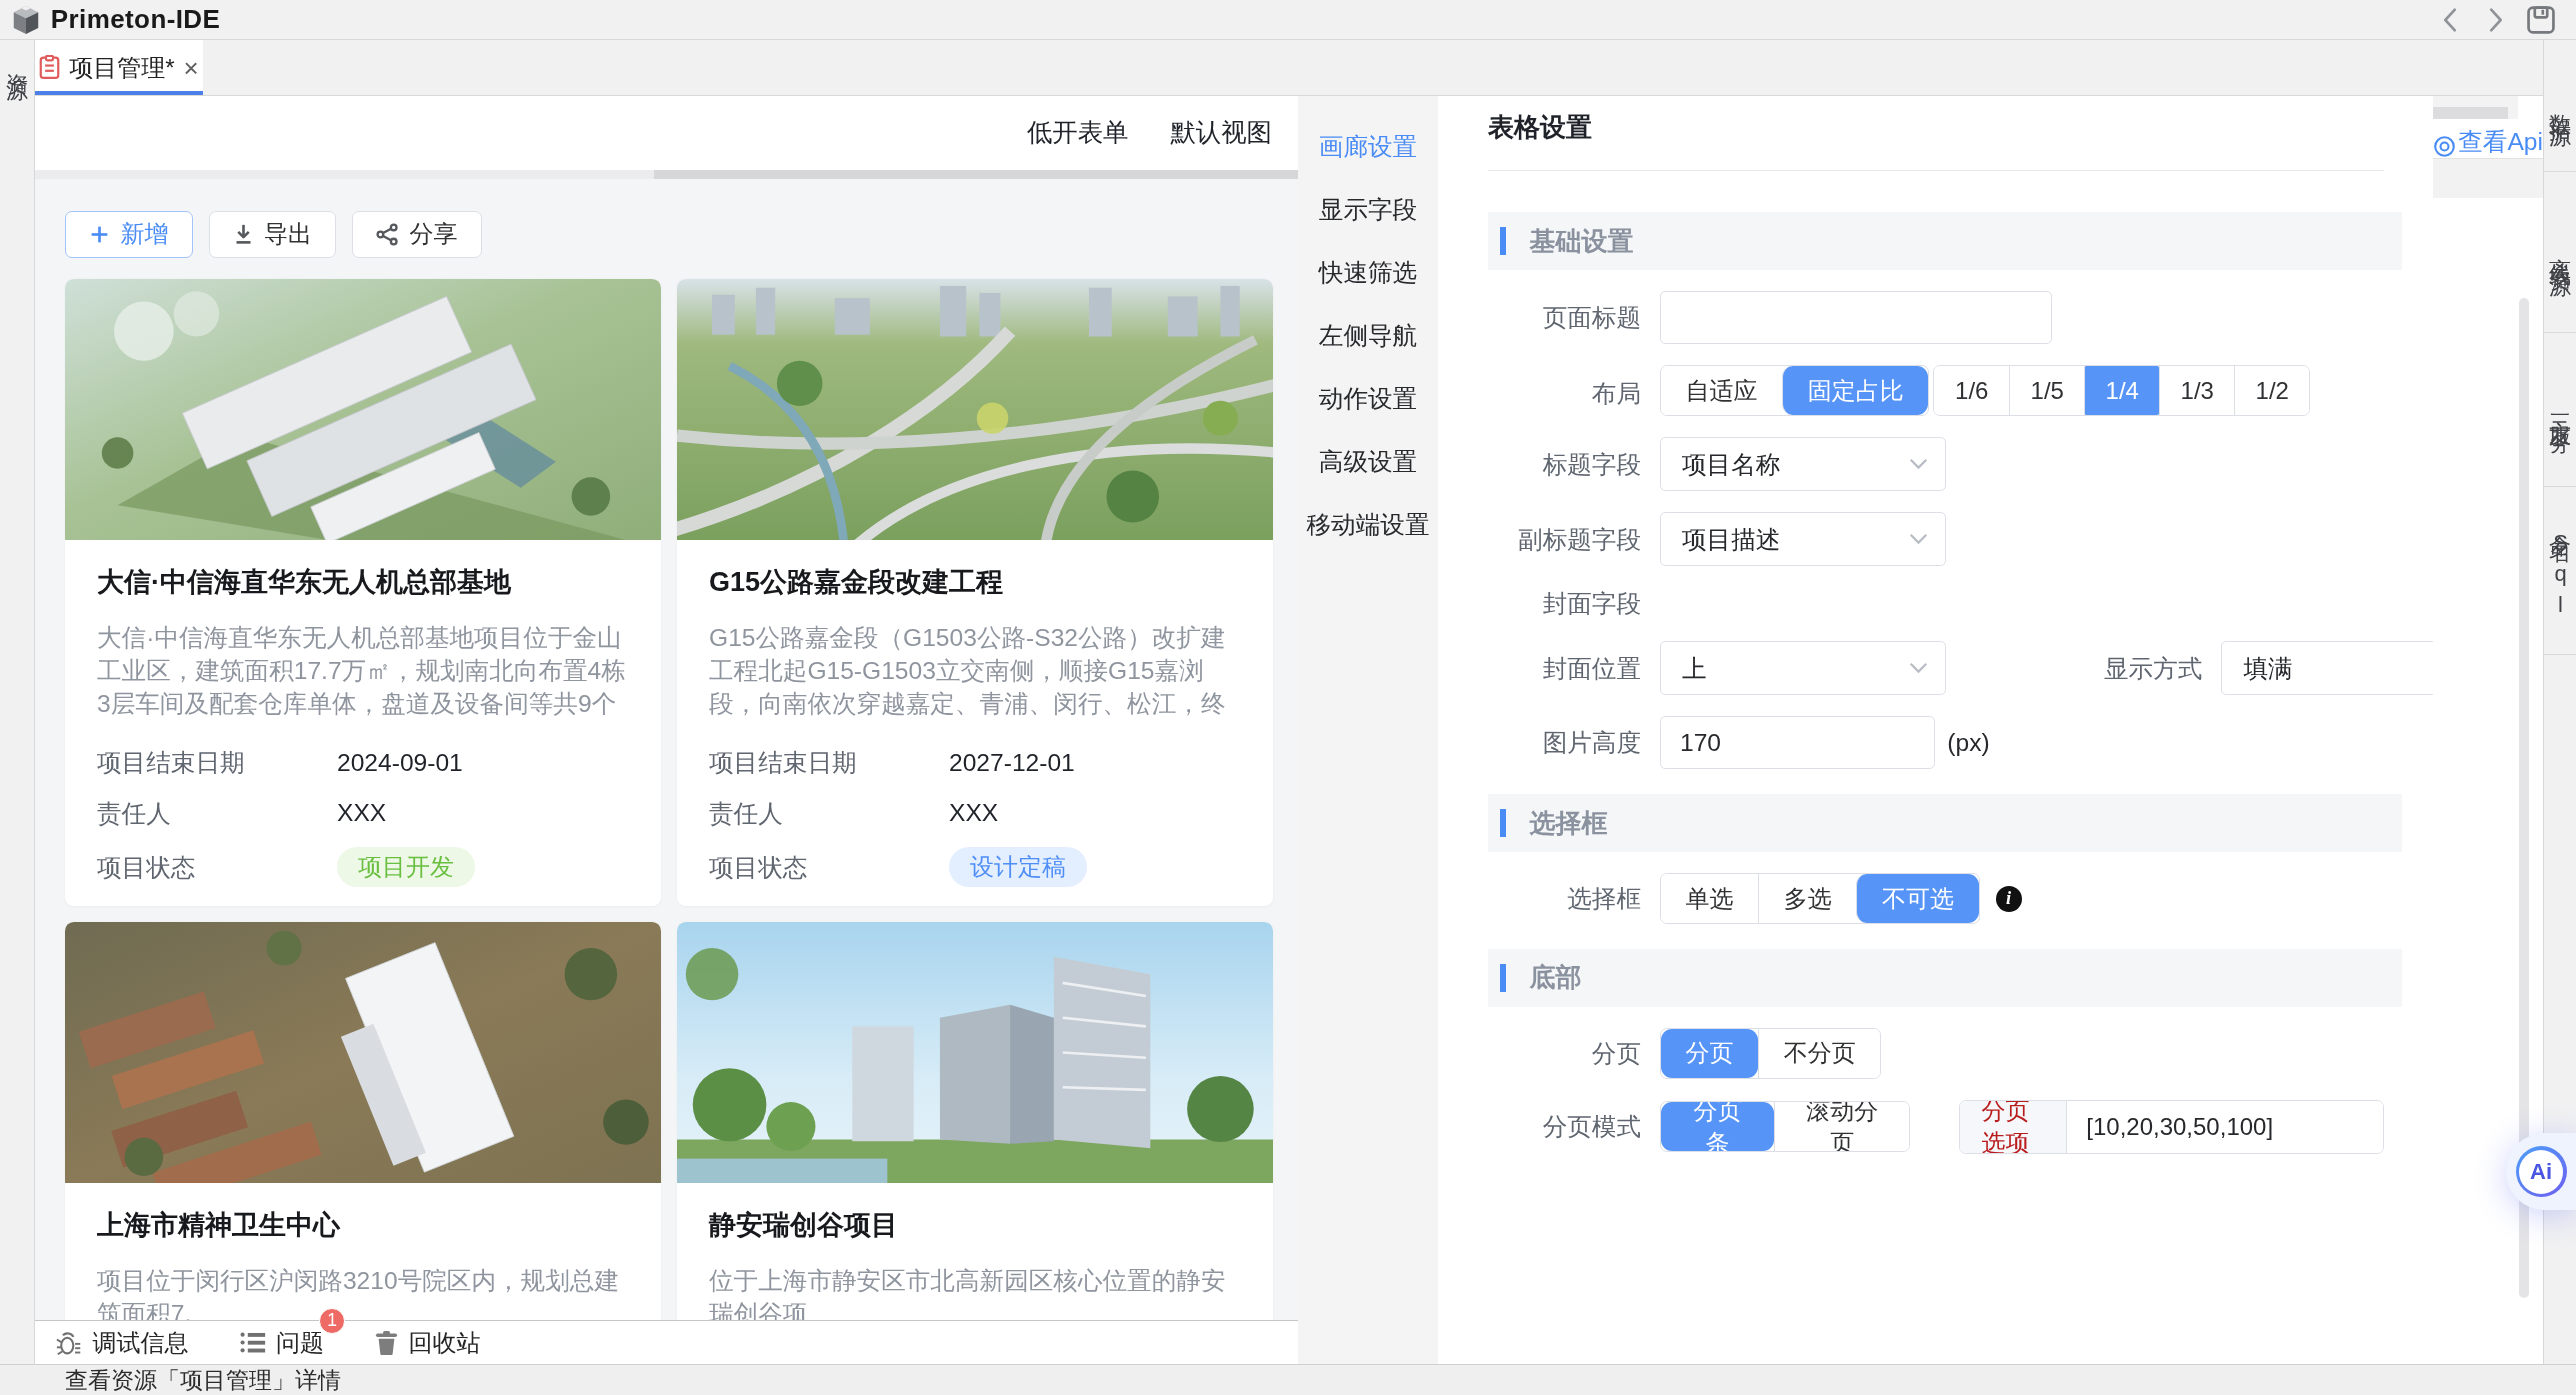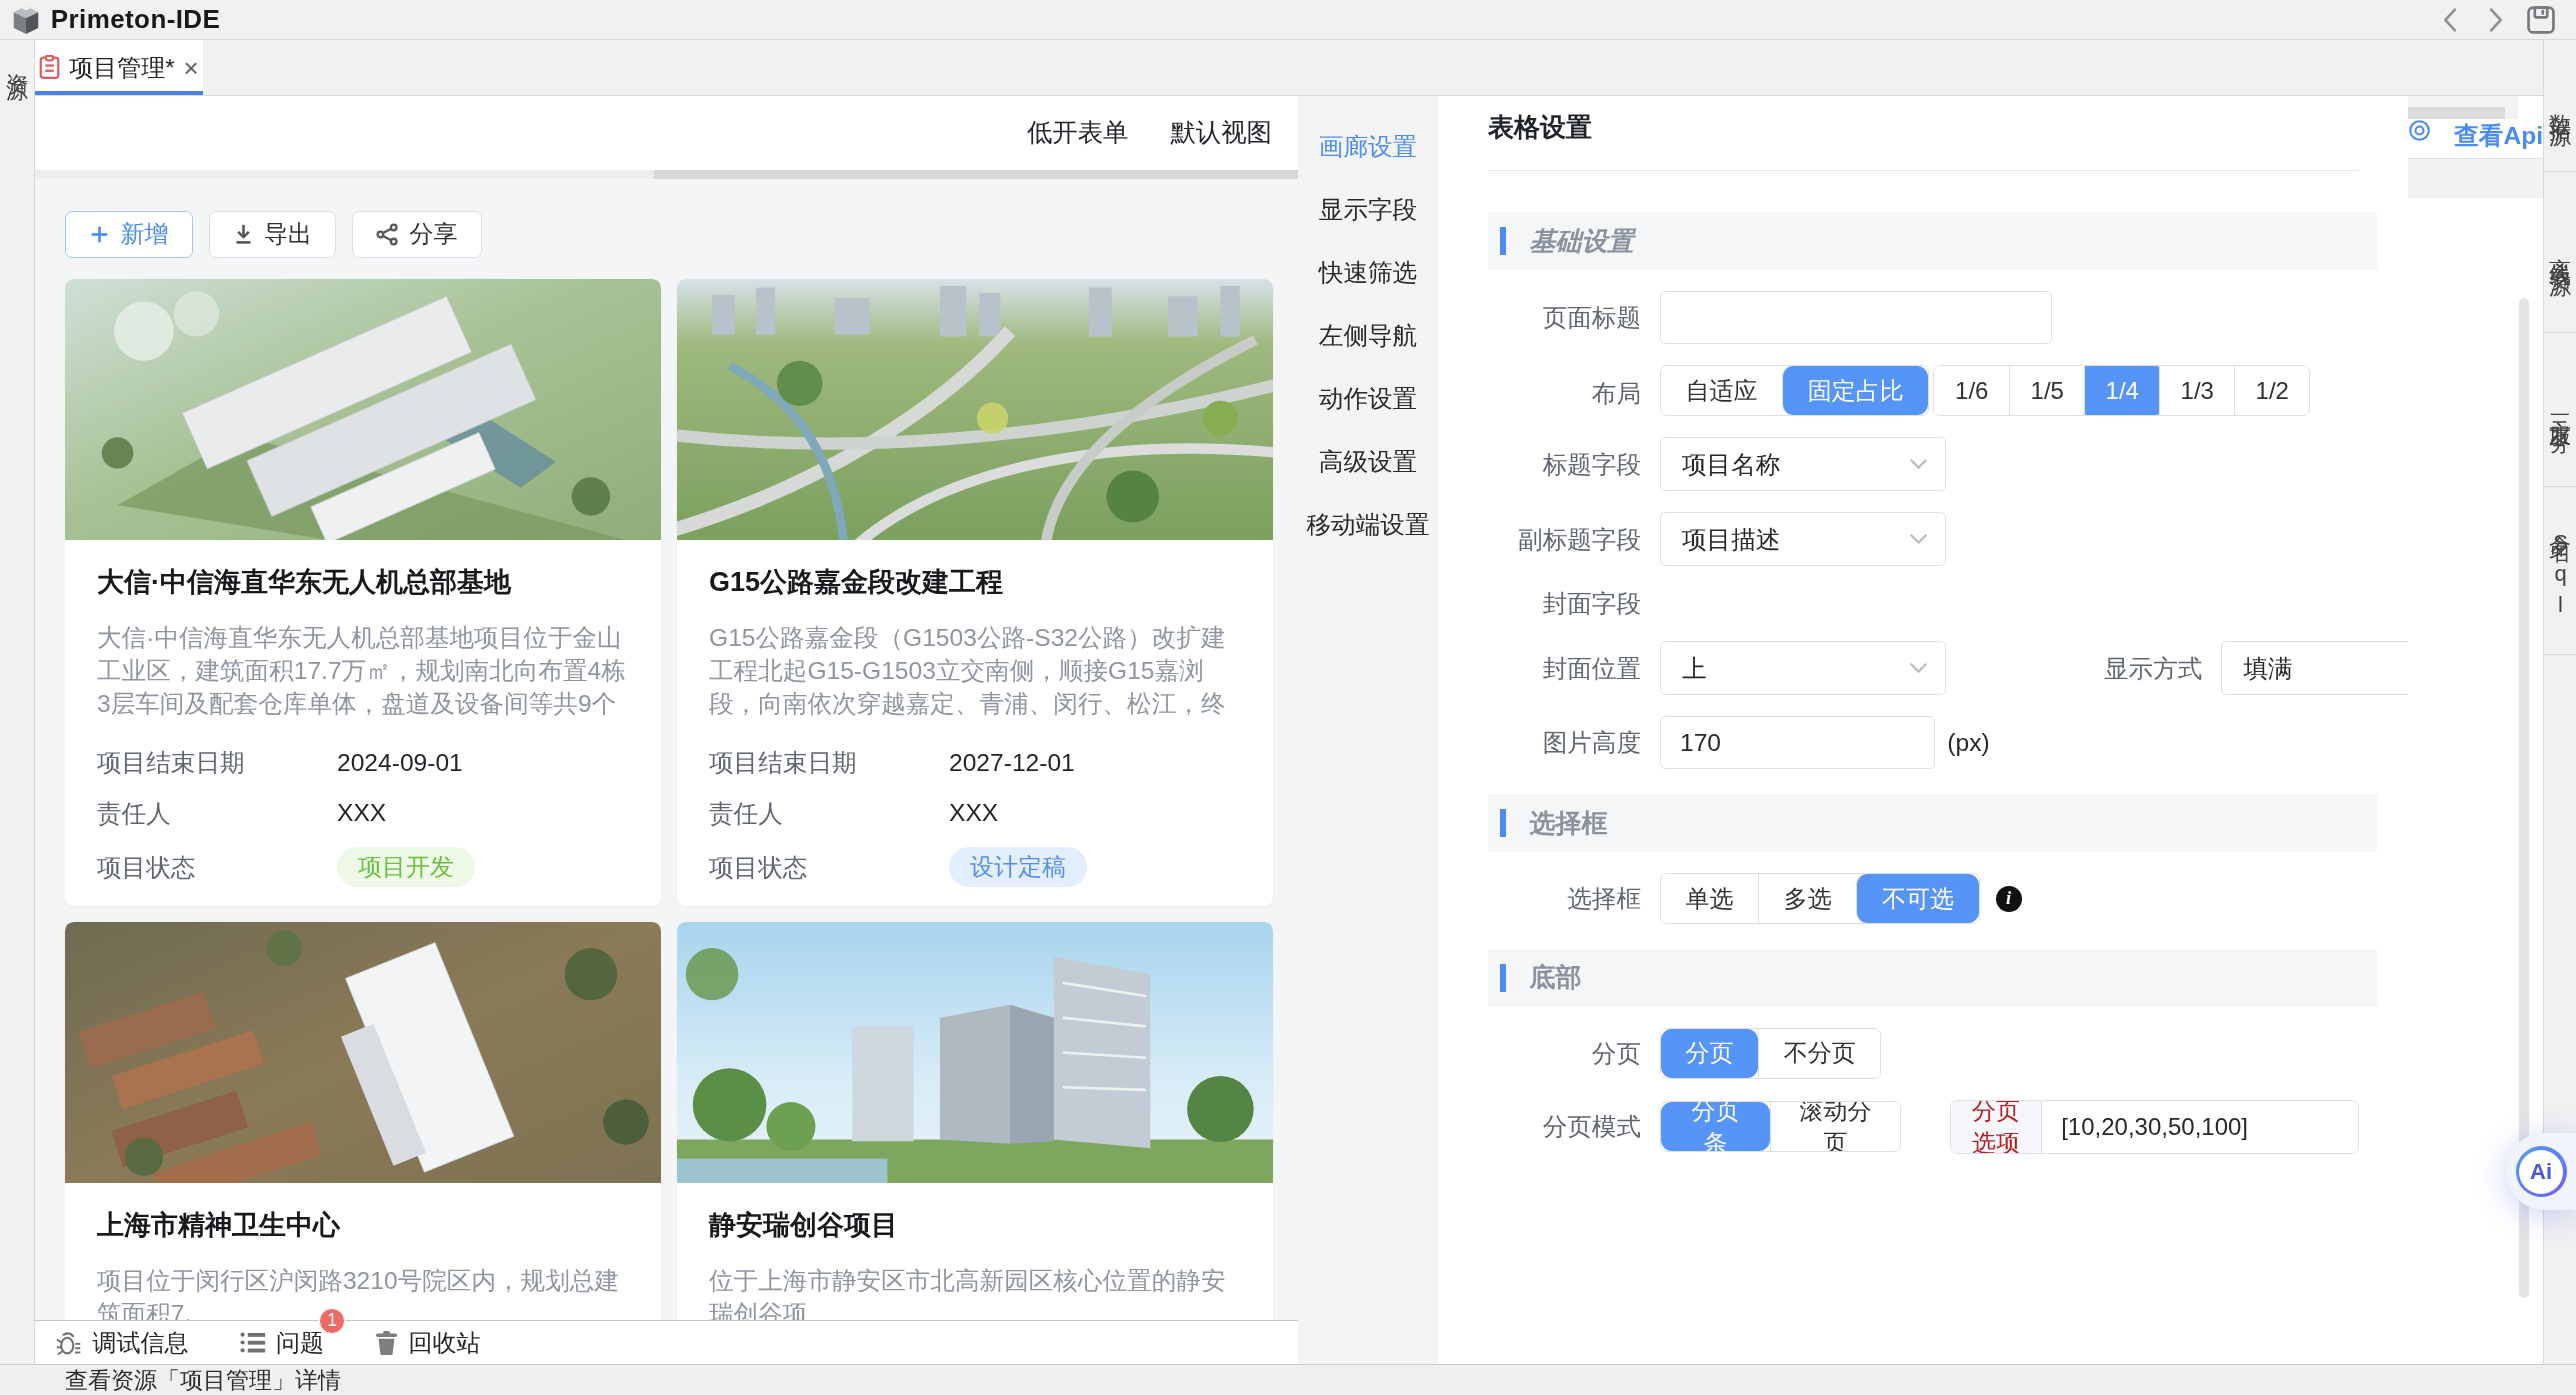--- a/index.html
+++ b/index.html
@@ -67,21 +67,21 @@
   .panel-nav { width:140px; background:#f4f4f5; padding-top:19px; flex:none; }
   .panel-nav-item { height:63px; display:flex; align-items:center; justify-content:center; font-size:24.6px; color:#27292c; cursor:pointer; }
   .panel-nav-item.active { color:#4a8cf5; }
 
   
   .panel { flex:1; background:#fff; display:flex; flex-direction:row; position:relative; min-width:0; }
   .panel-content { flex:1; overflow:hidden; padding:0 49px 0 50px; min-height:0; }
   .panel-title { margin-top:14px; font-size:26px; font-weight:600; color:#1f2329; }
   .panel-divider { height:0.9px; background:#e8e8e8; margin-top:24.6px; }
   .section-bar { height:58px; background:#f5f6f7; display:flex; align-items:center; margin:24.6px -17.5px 0 0; }
-  .section-bar.first { margin-top:42px;font-style:italic; }
+  .section-bar.first { margin-top:42px; }
   .section-accent { width:6.1px; height:28px; background:#4a8cf5; margin:0 23px 0 12.3px; }
   .section-title { font-size:26px; font-weight:700; color:#8a919f; }
 
   .row { display:flex; align-items:center; margin-top:21px; }
   .row-label { width:153px; text-align:right; font-size:24.6px; color:#5f6670; flex:none; }
   .row-ctrl { margin-left:19px; }
   .row.top-align { align-items:flex-start; }
   .row.top-align .row-label { padding-top:11.4px;font-family:Liberation Serif, serif; }
 
   .text-input { width:392px; height:53px; border:0.9px solid #dcdfe6; border-radius:5.3px; background:#fff; font-size:24.6px; color:#26282b; padding:0 19px; font-family:inherit; outline:none; }
@@ -102,21 +102,21 @@
 
   .input-group { display:flex; border:0.9px solid #dcdfe6; border-radius:7px; overflow:hidden; margin-left:49px; height:54px; }
   .ig-prepend { background:#f5f7fa; color:#b91c1c; font-size:24px; display:flex; align-items:center; padding:0 21px; border-right:0.9px solid #dcdfe6; }
   .ig-input { width:316px; border:none; outline:none; font-size:24px; color:#26282b; padding:0 19px; font-family:inherit; }
 
   .info-dot { width:26px; height:26px; border-radius:50%; background:#111; color:#fff; display:inline-flex; align-items:center; justify-content:center; font-size:18.4px; font-style:italic; font-weight:700; margin-left:16px; font-family:"Liberation Serif",serif; }
 
   .panel-bottom { flex:none; }
   .panel-hscroll { height:23px; background:#f3f3f4; position:relative; margin-right:24.6px; }
   .panel-hscroll .thumb { position:absolute; left:0; top:10.5px; height:12.3px; width:88%; background:#dcdcdf; }
-  .api-row { height:39px; display:flex; align-items:flex-start; justify-content:center; gap:23px; cursor:pointer;font-weight:bold; }
+  .api-row { height:39px; display:flex; align-items:flex-end; justify-content:center; gap:2px; cursor:pointer; }
   .api-link { font-size:24.6px; color:#4a8cf5; }
   .panel-gray-strip { height:40px; background:#f2f2f3; border-top:0.9px solid #e2e2e2; }
   .panel-vscroll { position:absolute; right:14px; top:202px; width:10.5px; height:1000px; background:#e4e4e6; border-radius:5.3px; }
 
   
   .statusbar { height:32px; background:#efeff0; border-top:0.9px solid #cfcfcf; display:flex; align-items:center; padding-left:65px; font-size:23px; color:#2c2c2c; flex:none; }
 
   
   .ai-fab { position:absolute; right:0; top:1133px; width:70px; height:77px; background:#eef3fe; border-radius:39px 0 0 39px; box-shadow:0 5.3px 32px rgba(90,110,240,.30); display:flex; align-items:center; padding-left:9.6px; z-index:50; cursor:pointer; }
   .ai-circle { width:51px; height:51px; border-radius:50%; padding:3.5px; background:linear-gradient(140deg,#4da0f8,#6d5ef0); }

